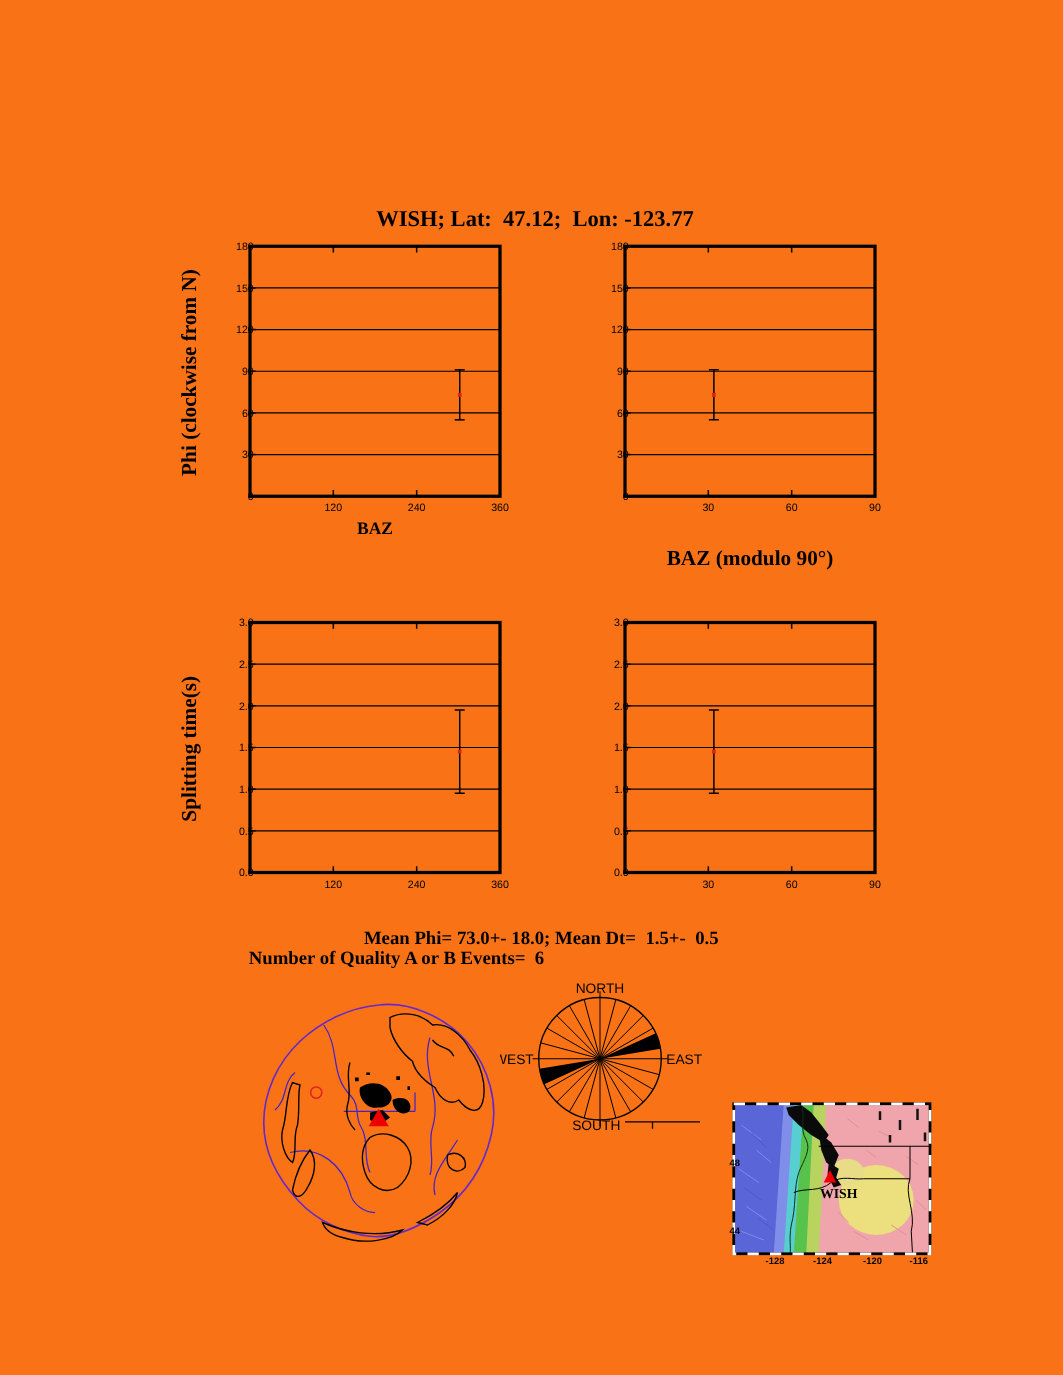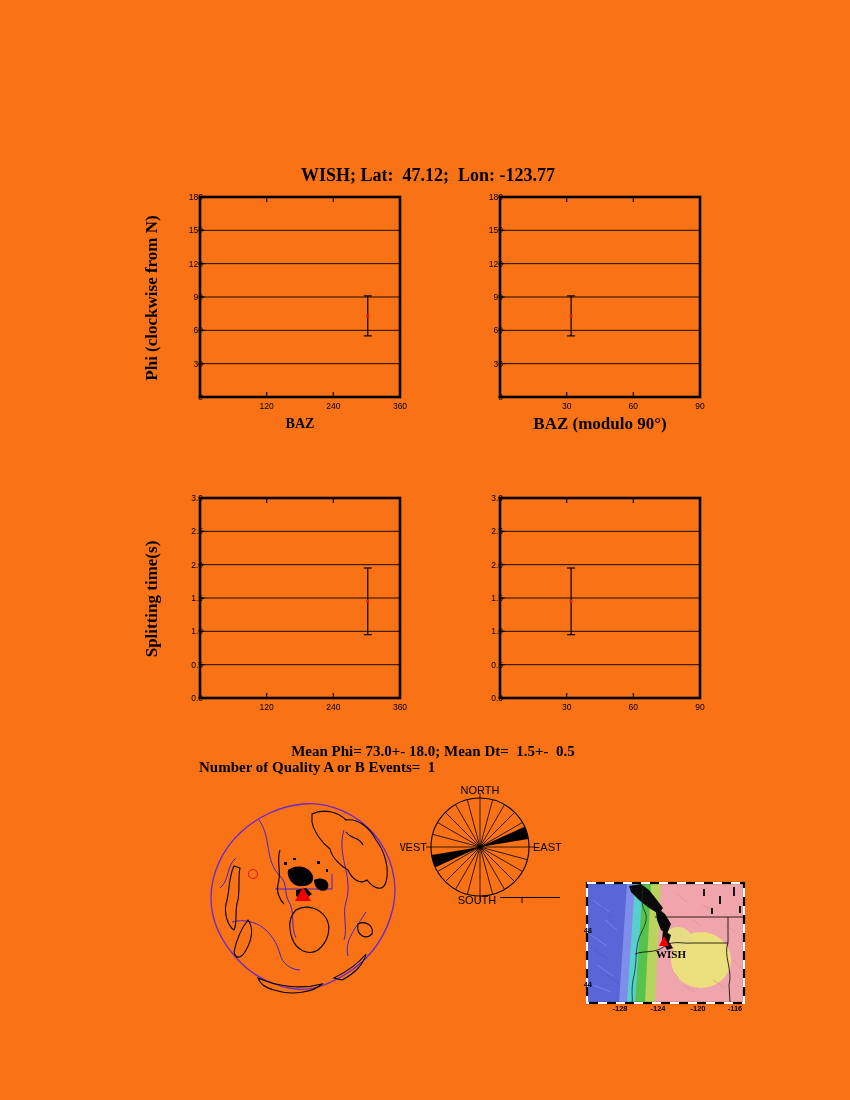--- a/index.html
+++ b/index.html
@@ -161,24 +161,24 @@
       <line x1="230" y1="9" x2="230" y2="14" stroke="#000" stroke-width="1.2"></line>
       <text x="230" y="221" text-anchor="middle" class="tick">90</text>
       <rect x="30" y="9" width="200" height="200" fill="none" stroke="#000" stroke-width="2.6"></rect>
       <line x1="101.11111111111111" y1="79" x2="101.11111111111111" y2="145.66666666666669" stroke="#000000" stroke-width="1.2"></line>
       <line x1="97.11111111111111" y1="79" x2="105.11111111111111" y2="79" stroke="#000000" stroke-width="1.2"></line>
       <line x1="97.11111111111111" y1="145.66666666666669" x2="105.11111111111111" y2="145.66666666666669" stroke="#000000" stroke-width="1.2"></line>
       <rect x="99.61111111111111" y="110.83333333333333" width="3" height="3" fill="#e02020"></rect>
     </svg>
 
   <div class="abs axlabel" style="left:200px;top:416px;width:200px;font-size:14px;">BAZ</div>
-  <div class="abs axlabel" style="left:470px;top:414px;width:260px;">BAZ (modulo 90°)</div>
+  <div class="abs axlabel" style="left:470px;top:437px;width:260px;">BAZ (modulo 90°)</div>
 
   <div class="abs sumline center" style="left:0;top:743px;width:866px;top:743px;">Mean Phi= 73.0+- 18.0; Mean Dt=  1.5+-  0.5</div>
-  <div class="abs sumline" style="left:199px;top:759px;">Number of Quality A or B Events=  1</div>
+  <div class="abs sumline" style="left:199px;top:759px;">Number of Quality A or B Events=  6</div>
 
   <svg class="abs" style="left:196px;top:792px;" width="215" height="225" viewBox="0 0 215 225">
 
     <path d="M107,12 C132,9 161,22 178,42 C195,62 203,90 197,116 C191,142 177,163 156,178
              C137,191 118,199 100,197 C80,195 58,185 43,169 C27,152 15,130 15,106
              C15,82 26,58 44,41 C61,25 84,14 107,12 Z" stroke="#6629cc" fill="none" stroke-width="1.3"></path>
 
     <g stroke="#4422cc" fill="none" stroke-width="1">
       <path d="M63,28 C76,46 68,68 84,84 C92,92 88,100 92,108"></path>
       <path d="M148,38 C140,64 158,84 150,110 C146,122 152,136 148,148"></path>

